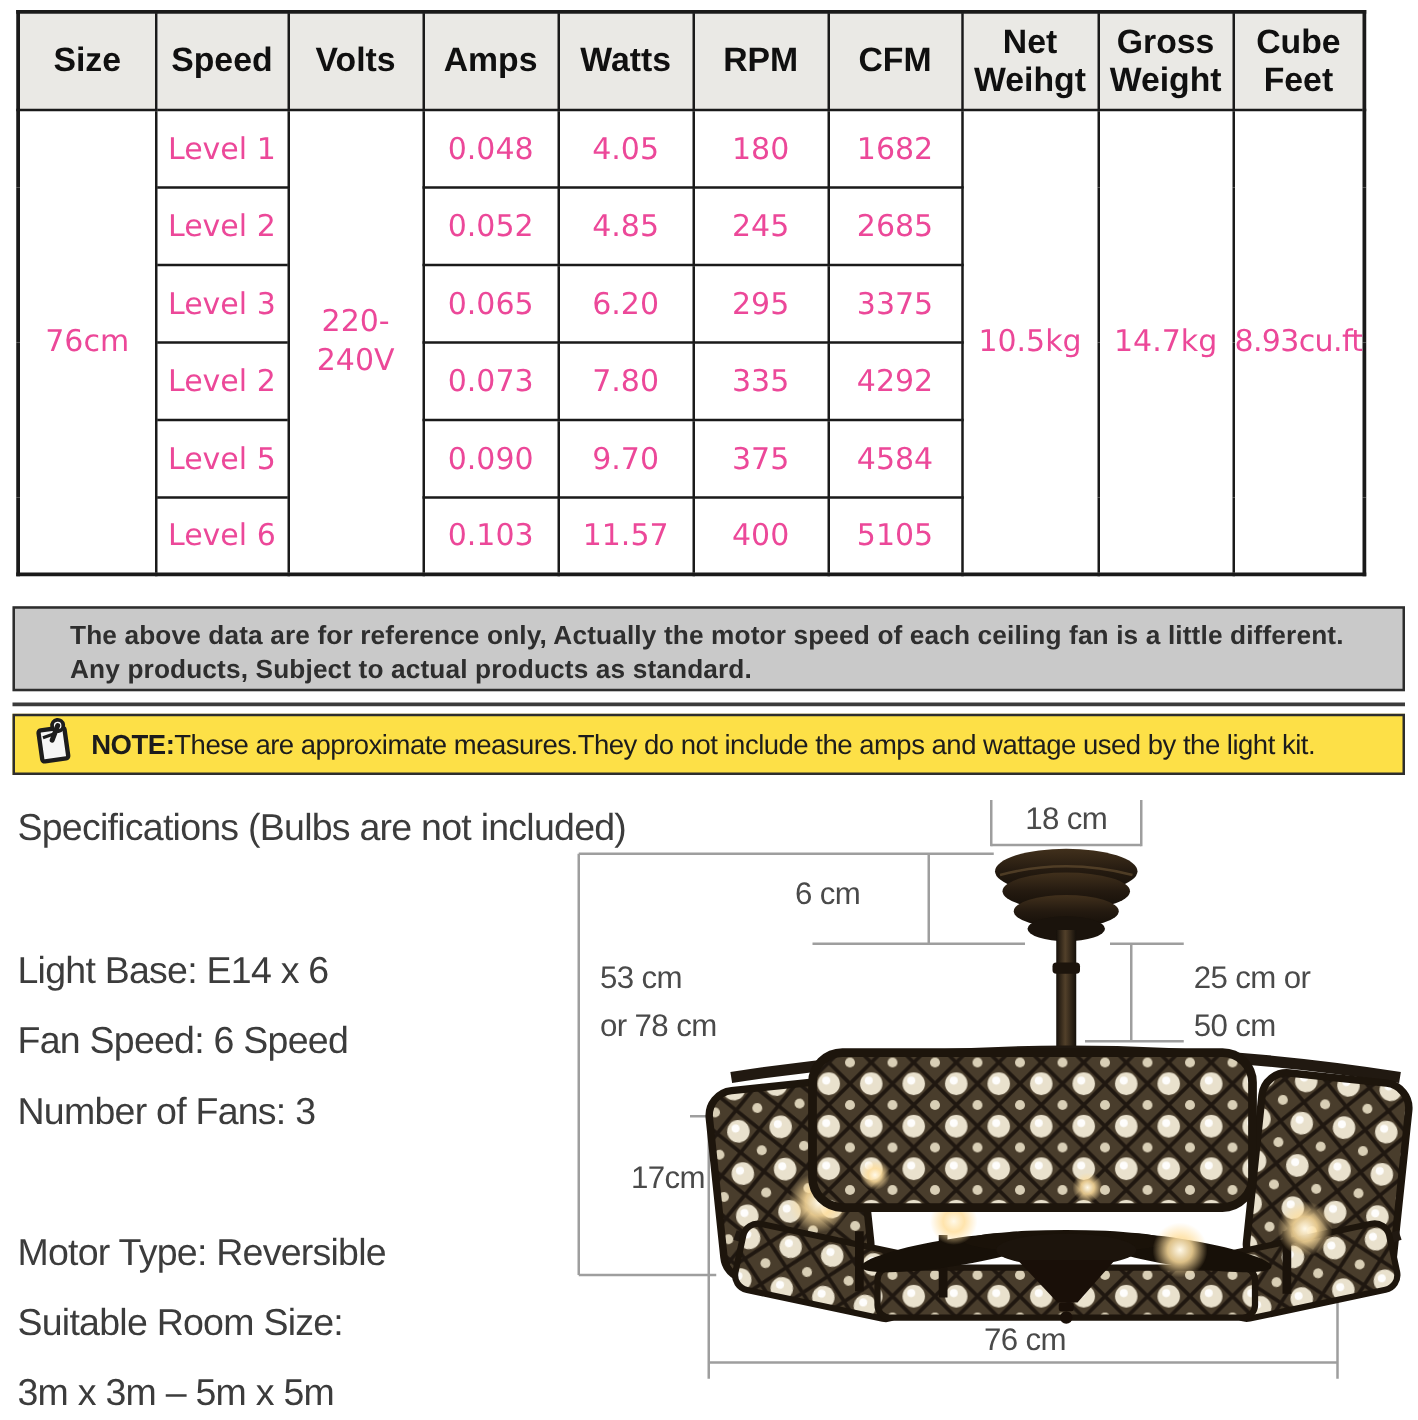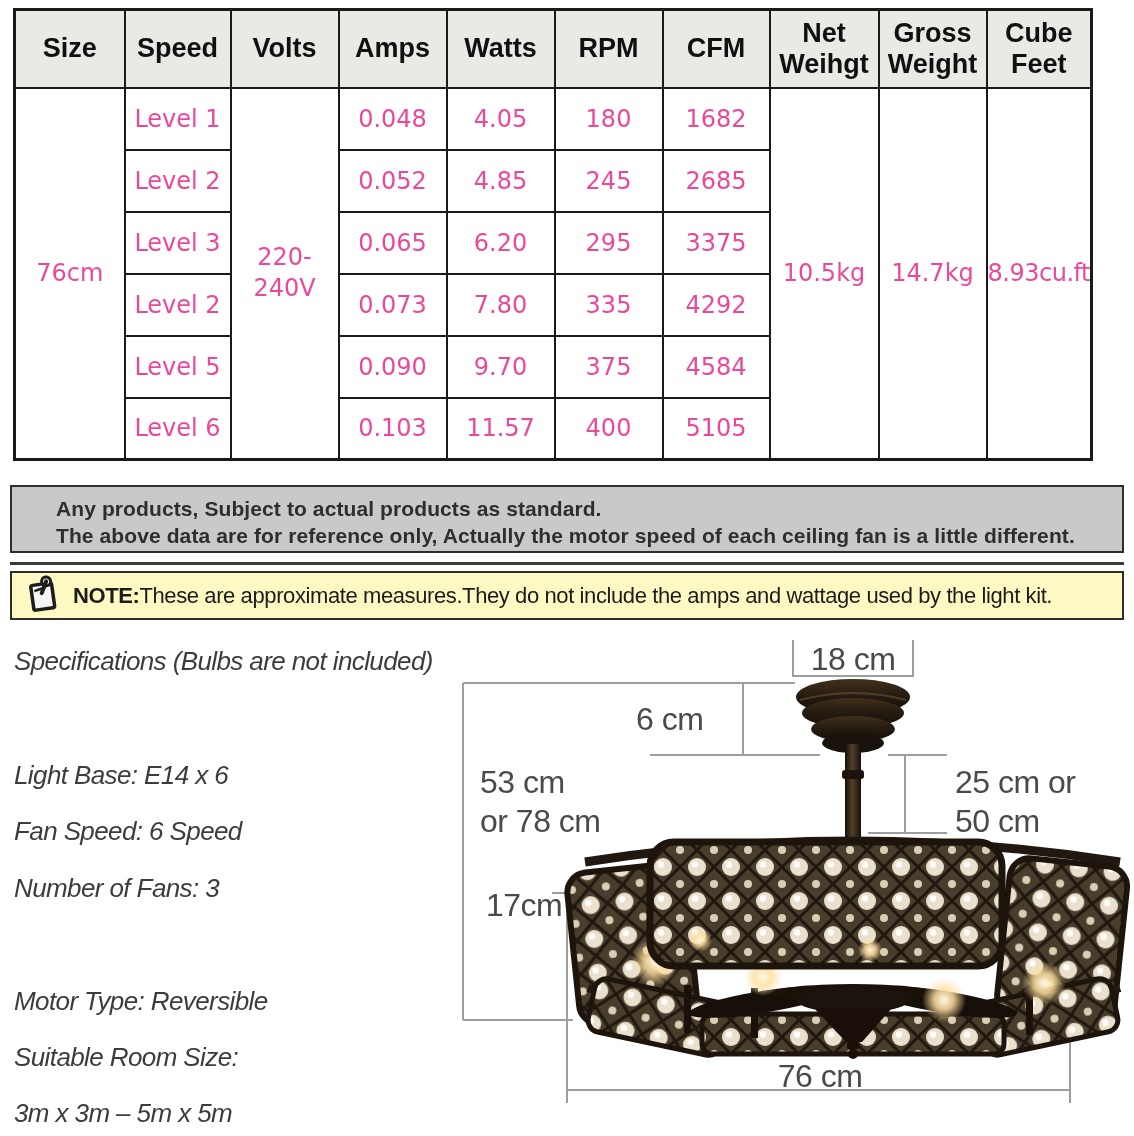--- a/index.html
+++ b/index.html
@@ -24,38 +24,38 @@
 
   
   .ref-note { position:absolute; left:10px; top:485px; width:1114px; height:68px;
               box-sizing:border-box; background:#c9c9c9; border:2px solid #2d2d2d;
               padding:8px 18px 0 44px; }
   .ref-note .ln { font-size:21px; font-weight:bold; color:#2e2e2e; line-height:27px;
               letter-spacing:0.1px; white-space:nowrap; }
   .pre-note-rule { position:absolute; left:10px; top:562px; width:1114px; height:3px;
               background:#3b3b3b; }
   .note-box { position:absolute; left:10px; top:571px; width:1114px; height:49px;
-              box-sizing:border-box; background:#fef9c3; border:2px solid #2d2d2d;
+              box-sizing:border-box; background:#fde047; border:2px solid #2d2d2d;
               display:flex; align-items:center; }
   .note-icon { flex:0 0 auto; margin:0 12px 0 13px; }
   .note-line { font-size:22px; color:#1c1c1c; letter-spacing:-0.4px; white-space:nowrap; }
   .note-label { font-weight:bold; }
 
   
-  .spec-line { position:absolute; left:14px; font-size:26px; color:#3c3c3c;
-               letter-spacing:-0.6px; white-space:nowrap;font-style:italic; }
+  .spec-line { position:absolute; left:14px; font-size:30px; color:#3c3c3c;
+               letter-spacing:-0.6px; white-space:nowrap; }
 
   
   .diagram-svg { position:absolute; left:0; top:630px; }
-  .dim-label { position:absolute; font-size:32px; color:#4a4a4a; letter-spacing:-0.5px; }
+  .dim-label { position:absolute; font-size:25px; color:#4a4a4a; letter-spacing:-0.5px; }
   .dim-18   { left:793px; top:641px; width:120px; text-align:center; }
   .dim-6    { left:636px; top:701px; width:100px; text-align:left; }
   .dim-2550 { left:955px; top:763px; line-height:39px; }
   .dim-5378 { left:480px; top:763px; line-height:39px; }
-  .dim-17   { left:486px; top:887px; width:78px; text-align:left; }
+  .dim-17   { left:486px; top:928px; width:78px; text-align:right; }
   .dim-76   { left:763px; top:1058px; width:114px; text-align:center; }
 </style>
 </head>
 <body>
 
 <div class="page">
 
   <table class="spec">
     <colgroup>
       <col style="width:110px">
@@ -132,22 +132,22 @@
         <td>Level 6</td>
         <td>0.103</td>
         <td>11.57</td>
         <td>400</td>
         <td>5105</td>
       </tr>
     </tbody>
   </table>
 
   <div class="ref-note">
+    <div class="ln">The above data are for reference only, Actually the motor speed of each ceiling fan is a little different.</div>
     <div class="ln">Any products, Subject to actual products as standard.</div>
-    <div class="ln">The above data are for reference only, Actually the motor speed of each ceiling fan is a little different.</div>
   </div>
 
   <div class="pre-note-rule"></div>
 
   <div class="note-box">
     <span class="note-icon">
       <svg width="36" height="38" viewBox="0 0 36 38">
         <g transform="rotate(-8 18 20)">
           <rect x="7" y="9" width="21" height="25" rx="2" fill="#f6f6f6" stroke="#1d1d1d" stroke-width="3.5"></rect>
           <path d="M10 15 L20 13" stroke="#1d1d1d" stroke-width="2.5" fill="none"></path>

